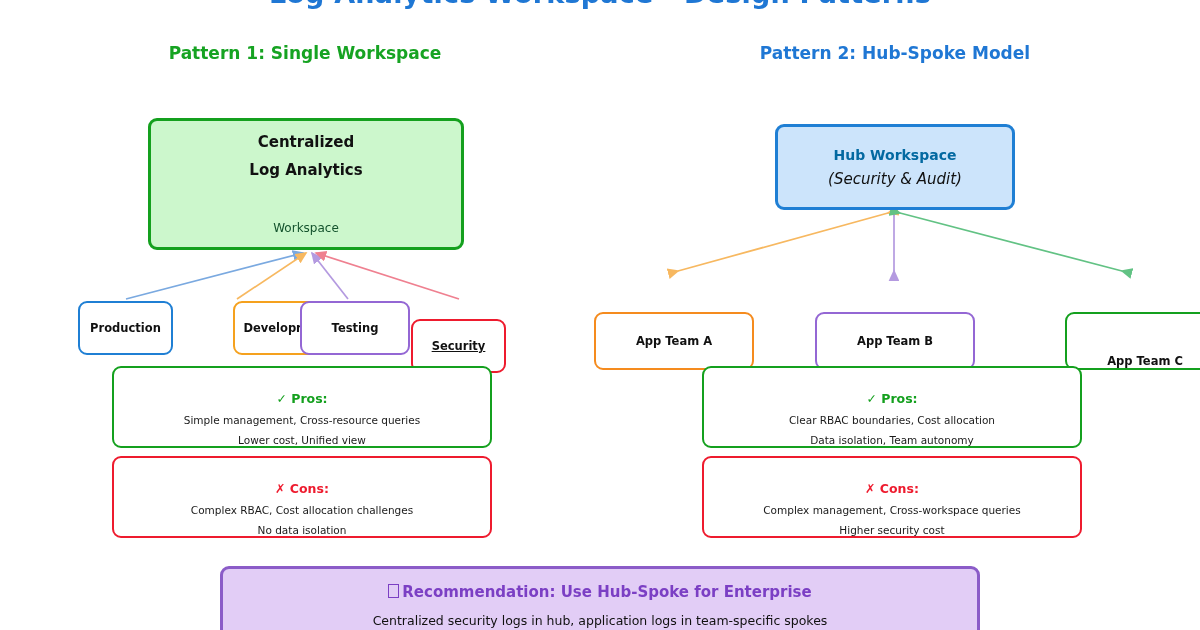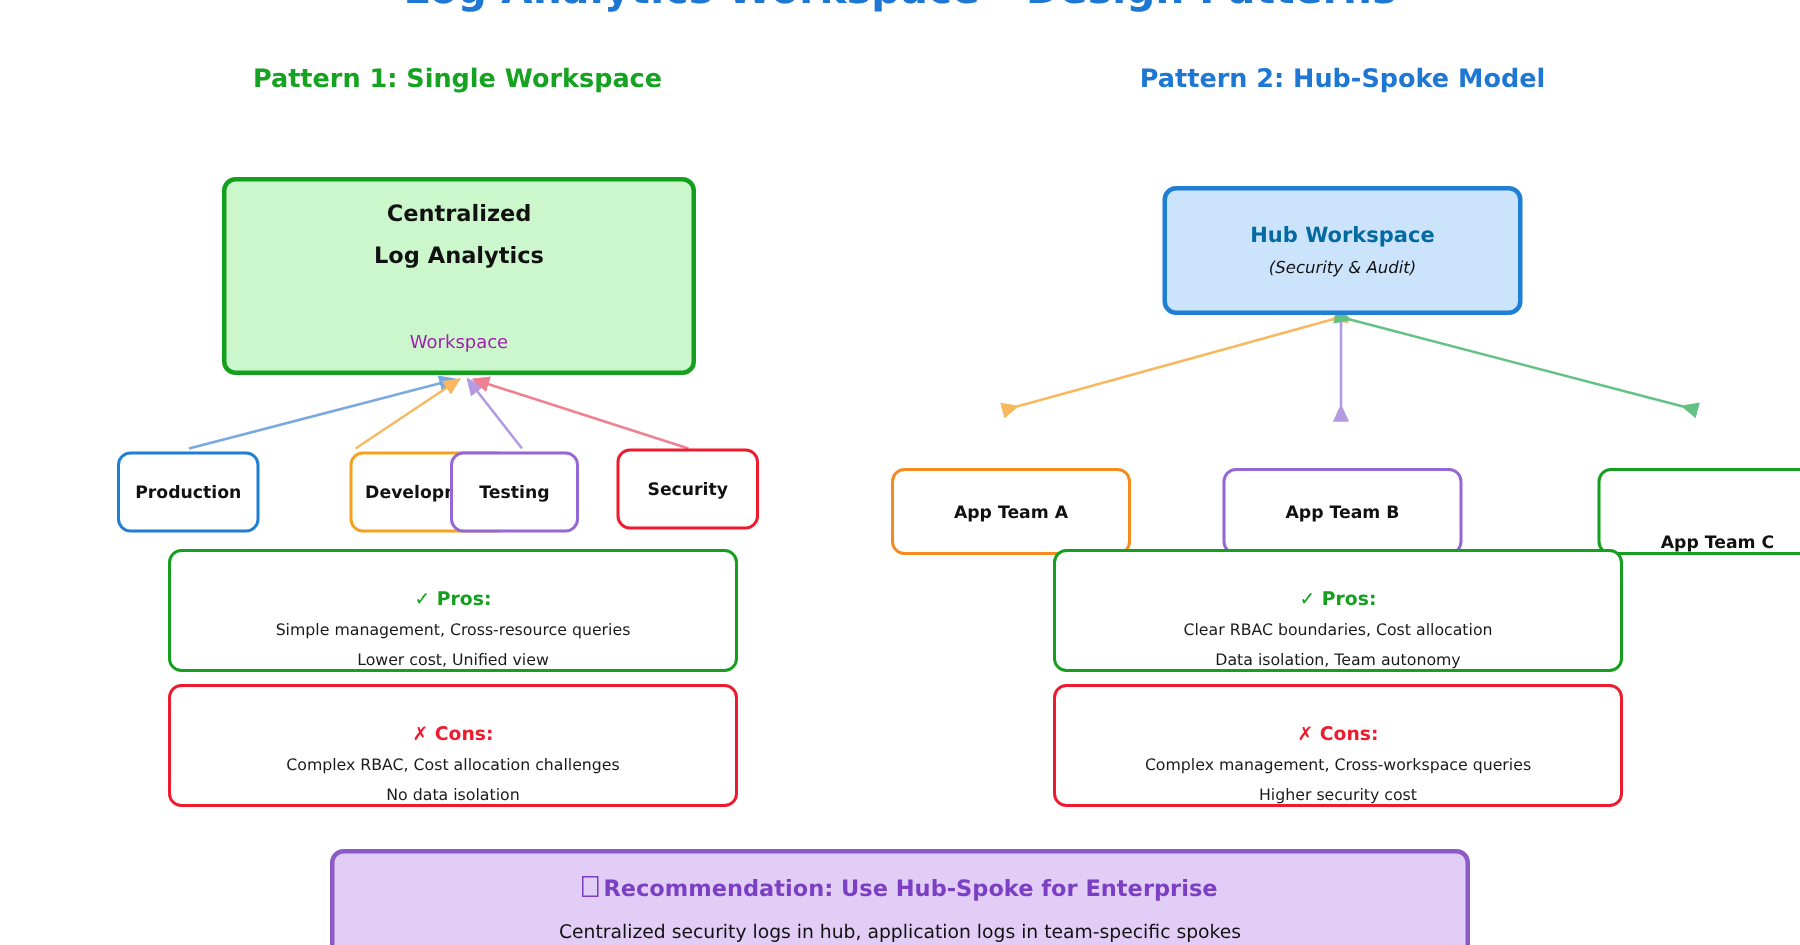--- a/index.html
+++ b/index.html
@@ -73,47 +73,47 @@
     background: #ccf7cc;
     gap: 10px;
   }
   .central .l1, .central .l2 {
     font-size: 15px;
     font-weight: bold;
     color: #111;
   }
   .central .l3 {
     font-size: 12px;
-    color: #a21caf;
+    color: #14532d;
     margin-top: 32px;
   }
 
   .hub {
     left: 775px; top: 124px;
     width: 240px; height: 86px;
     border: 3px solid #1f7fd4;
     background: #cce4fb;
     gap: 7px;
   }
   .hub .l1 { font-size: 14px; font-weight: bold; color: #0369a1; }
-  .hub .l2 { font-size: 11px; font-style: italic; color: #111; }
+  .hub .l2 { font-size: 15px; font-style: italic; color: #111; }
 
   
   .leaf {
     height: 54px;
     border-width: 2px;
     border-style: solid;
     font-size: 11.5px;
     font-weight: bold;
     color: #111;
   }
   .leaf.n0 { left: 78px;  top: 301px; width: 95px; border-color: #1f7fd4; }
   .leaf.n1 { left: 189px; top: 301px; width: 107px; border-color: #f5a11e; margin-left: 44px; }
-  .leaf.n2 { left: 300px; top: 301px; width: 86px; border-color: #9467d4; }
-  .leaf.n3 { left: 411px; top: 299px; width: 95px; border-color: #ee1b2e; }
+  .leaf.n2 { left: 300px; top: 301px; width: 110px; border-color: #9467d4; }
+  .leaf.n3 { left: 411px; top: 319px; width: 95px; border-color: #ee1b2e; text-decoration: underline; }
 
   
   .spoke {
     height: 58px;
     border-width: 2.5px;
     border-style: solid;
     font-size: 11.5px;
     font-weight: bold;
     color: #111;
     margin-top: 39px;

